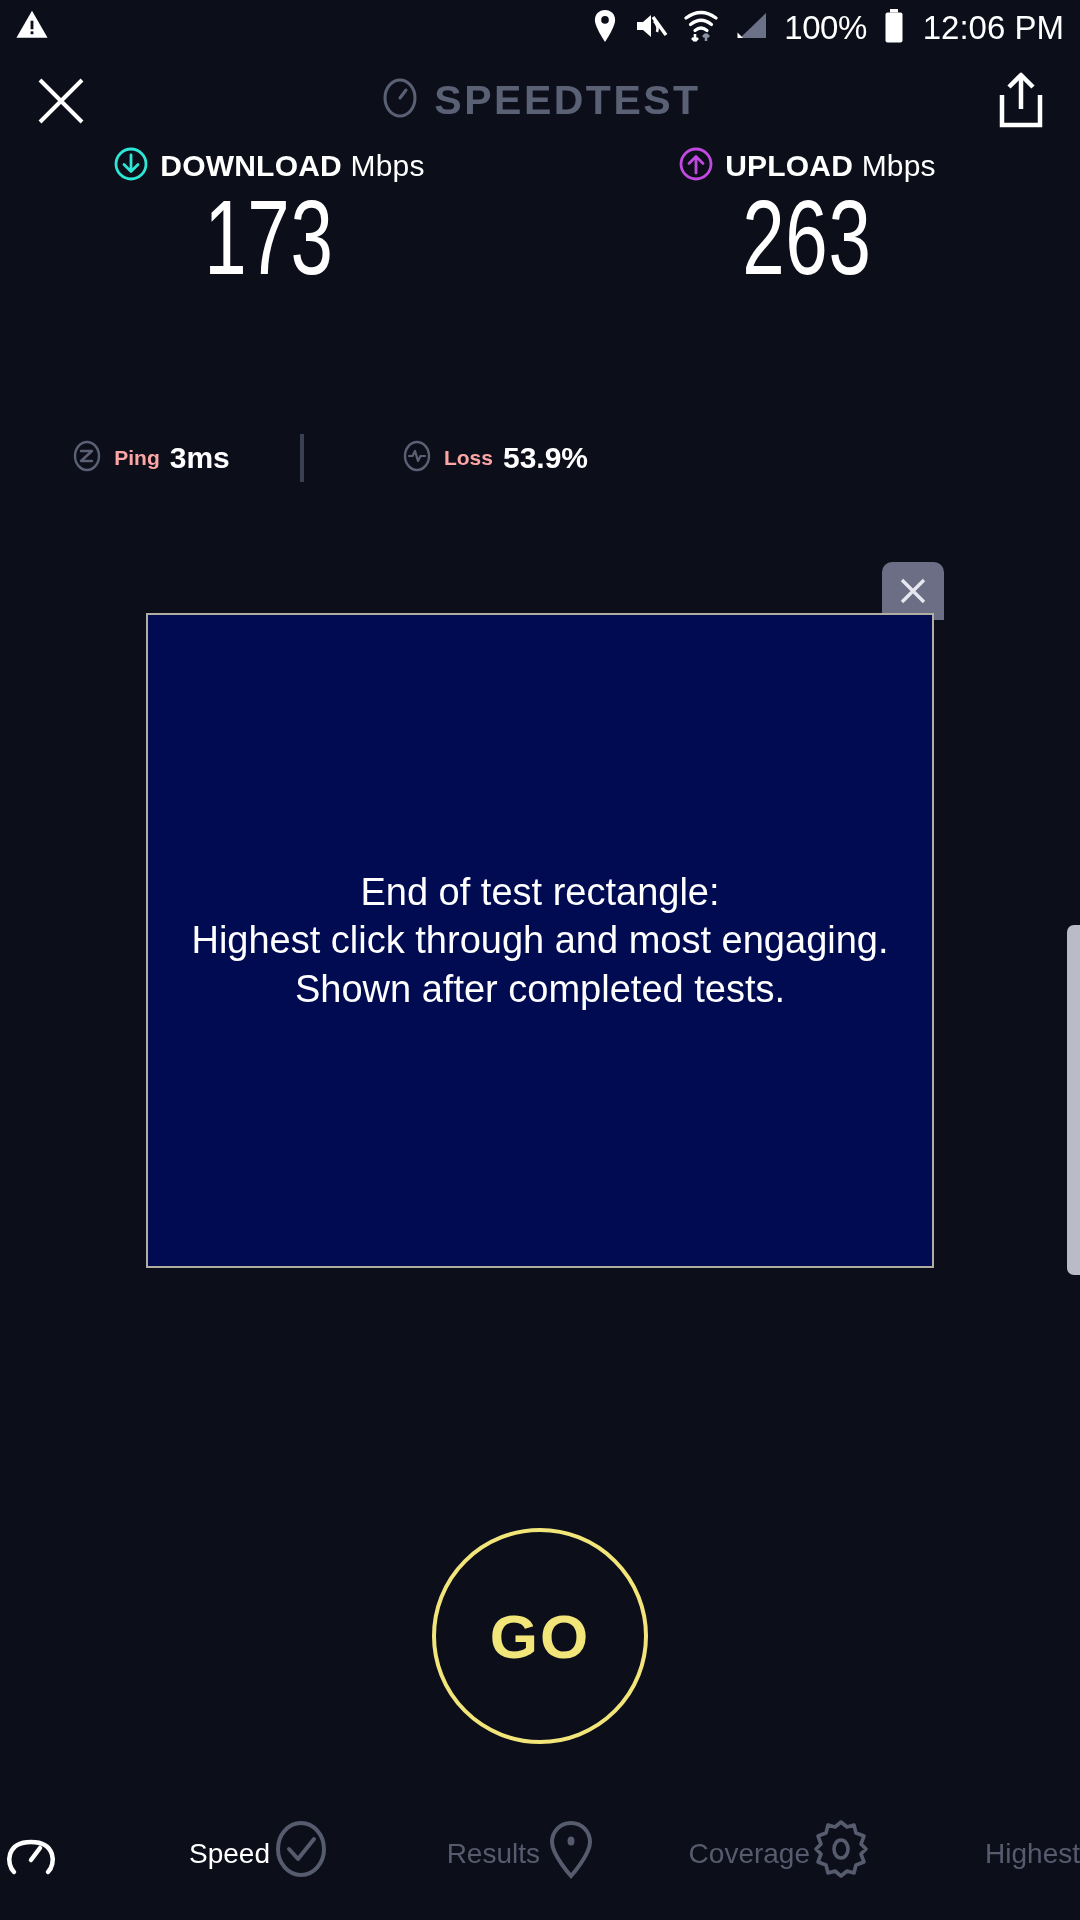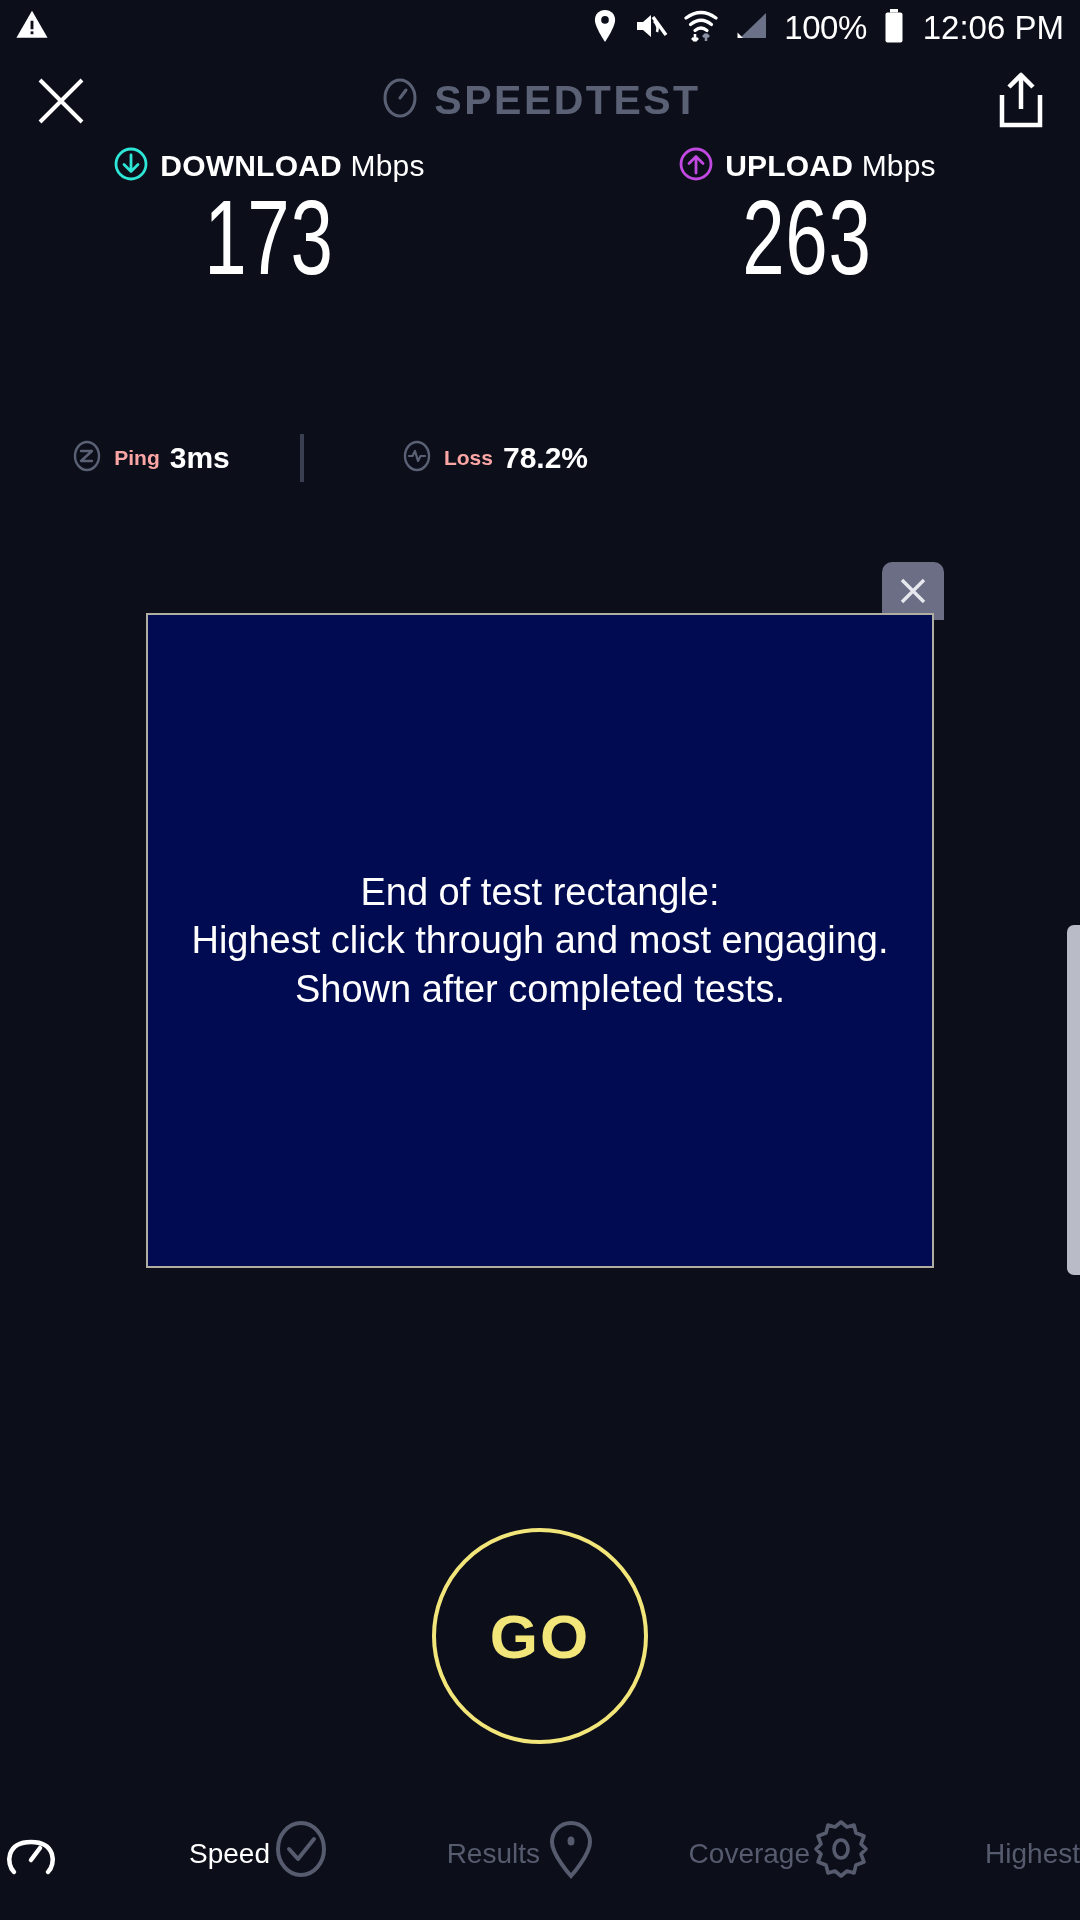--- a/index.html
+++ b/index.html
@@ -255,21 +255,21 @@
     <div class="metric-sep"></div>
     <div class="metric-sep"></div>
     <div class="metric" id="metric-loss">
       <span>
         <svg width="34" height="34" viewBox="0 0 34 34">
           <ellipse cx="17" cy="17" rx="12" ry="14" stroke="#5b6175" stroke-width="2.4" fill="none"></ellipse>
           <path d="M9 17 L12.5 17 L15 12 L18 22 L20.5 17 L25 17" stroke="#5b6175" stroke-width="2.2" fill="none" stroke-linecap="round" stroke-linejoin="round"></path>
         </svg>
       </span>
       <span class="metric-name">Loss</span>
-      <span class="metric-value">78.2%</span>
+      <span class="metric-value">53.9%</span>
     </div>
   </div>
 </div>
 
 <div id="ad-close-button">
   <svg width="62" height="58" viewBox="0 0 62 58">
     <path d="M20 18 L42 40 M42 18 L20 40" stroke="#e7e8ee" stroke-width="3.4" fill="none"></path>
   </svg>
 </div>
 

